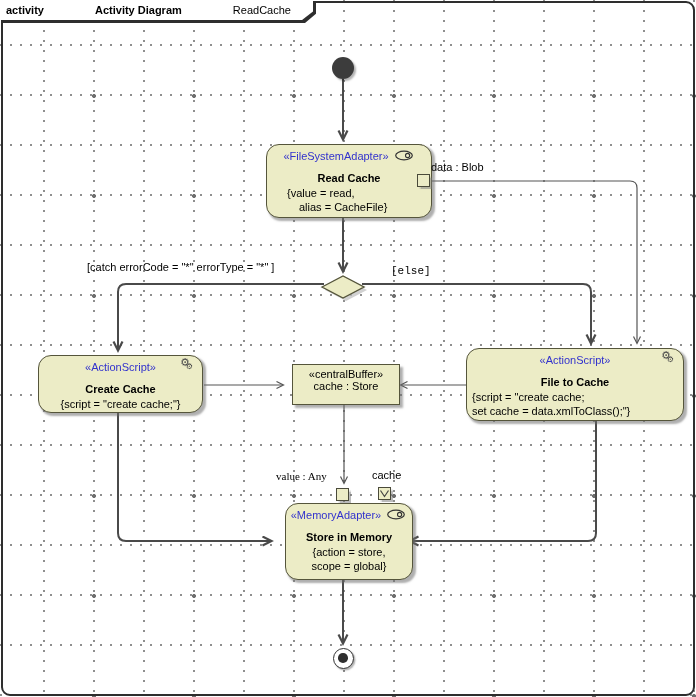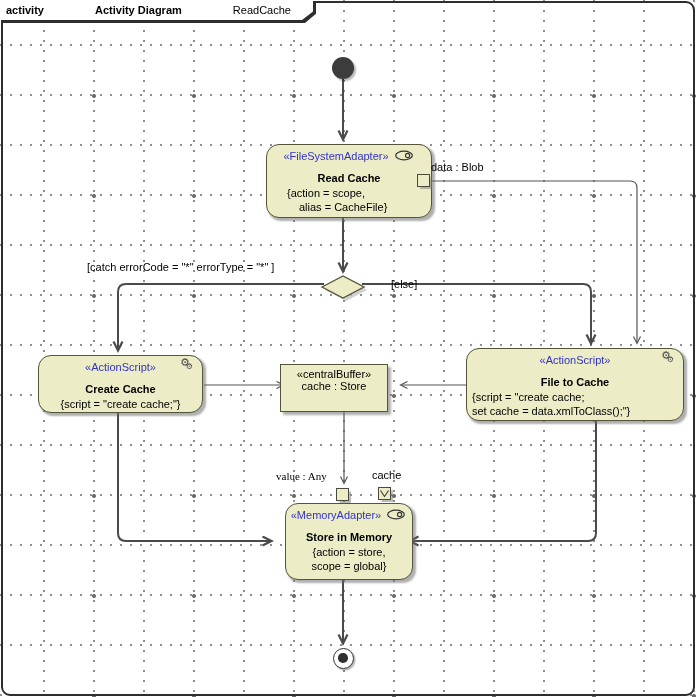--- a/index.html
+++ b/index.html
@@ -89,38 +89,38 @@
       </svg><span>ReadCache</span><span> </span><span>]</span></div>
 
   <div class="initial"></div>
 
   <div class="node" style="left:266px;top:144px;width:166px;height:74px;">
     <div class="stereo"><span>«FileSystemAdapter»</span><svg class="ovalicon" width="21" height="11">
           <ellipse cx="10" cy="5.5" rx="8.3" ry="4.3" fill="none" stroke="#333" stroke-width="1.2"></ellipse>
           <circle cx="13.6" cy="5.5" r="2.1" fill="none" stroke="#333" stroke-width="1.1"></circle>
         </svg></div>
     <div class="nname">Read Cache</div>
-    <div class="constraint left" style="padding-left:20px;">{action = scope,</div>
+    <div class="constraint left" style="padding-left:20px;">{value = read,</div>
     <div class="constraint left" style="padding-left:32px;">alias = CacheFile}</div>
   </div>
 
   <div class="pin" style="left:417px;top:174px;"></div>
   <div class="lbl" style="left:431px;top:161px;">data : Blob</div>
 
   <div class="lbl" style="left:87px;top:261px;">[catch errorCode = "*" errorType = "*" ]</div>
-  <div class="lbl" style="left:391px;top:278px;">[else]</div>
+  <div class="lbl" style="left:391px;top:265px;font-family:Liberation Mono, monospace;">[else]</div>
 
   <div class="node" style="left:38px;top:355px;width:165px;height:58px;">
     <span class="gears"><span>⚙</span><span class="g2">⚙</span></span>
     <div class="stereo">«ActionScript»</div>
     <div class="nname">Create Cache</div>
     <div class="constraint">{script = "create cache;"}</div>
   </div>
 
-  <div class="buffer" style="left:280px;top:364px;width:108px;height:48px;">
+  <div class="buffer" style="left:292px;top:364px;width:108px;height:41px;">
     <div class="stereo">«centralBuffer»</div>
     <div class="nname" style="margin-top:0;">cache : Store</div>
   </div>
 
   <div class="node" style="left:466px;top:348px;width:218px;height:73px;">
     <span class="gears"><span>⚙</span><span class="g2">⚙</span></span>
     <div class="stereo">«ActionScript»</div>
     <div class="nname">File to Cache</div>
     <div class="constraint left" style="padding-left:5px;">{script = "create cache;</div>
     <div class="constraint left" style="padding-left:5px;">set cache = data.xmlToClass();"}</div>

